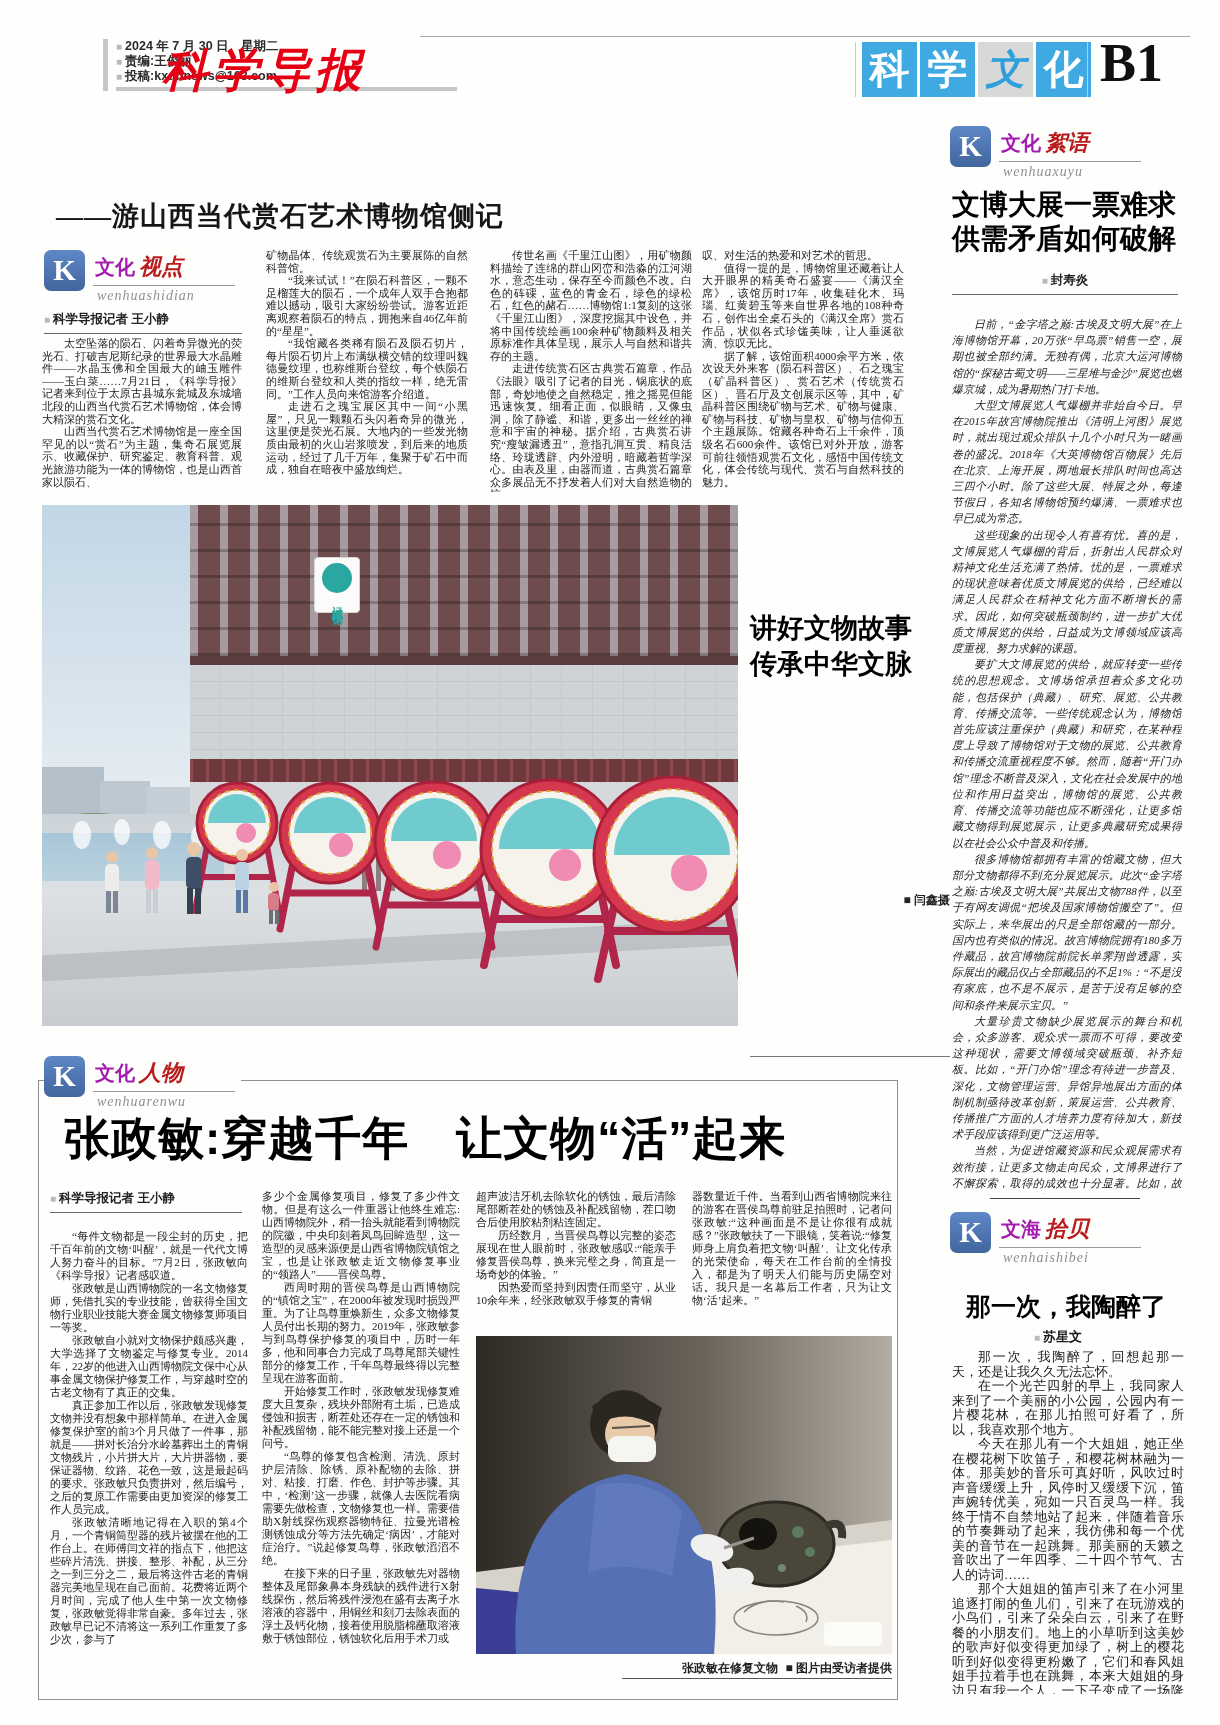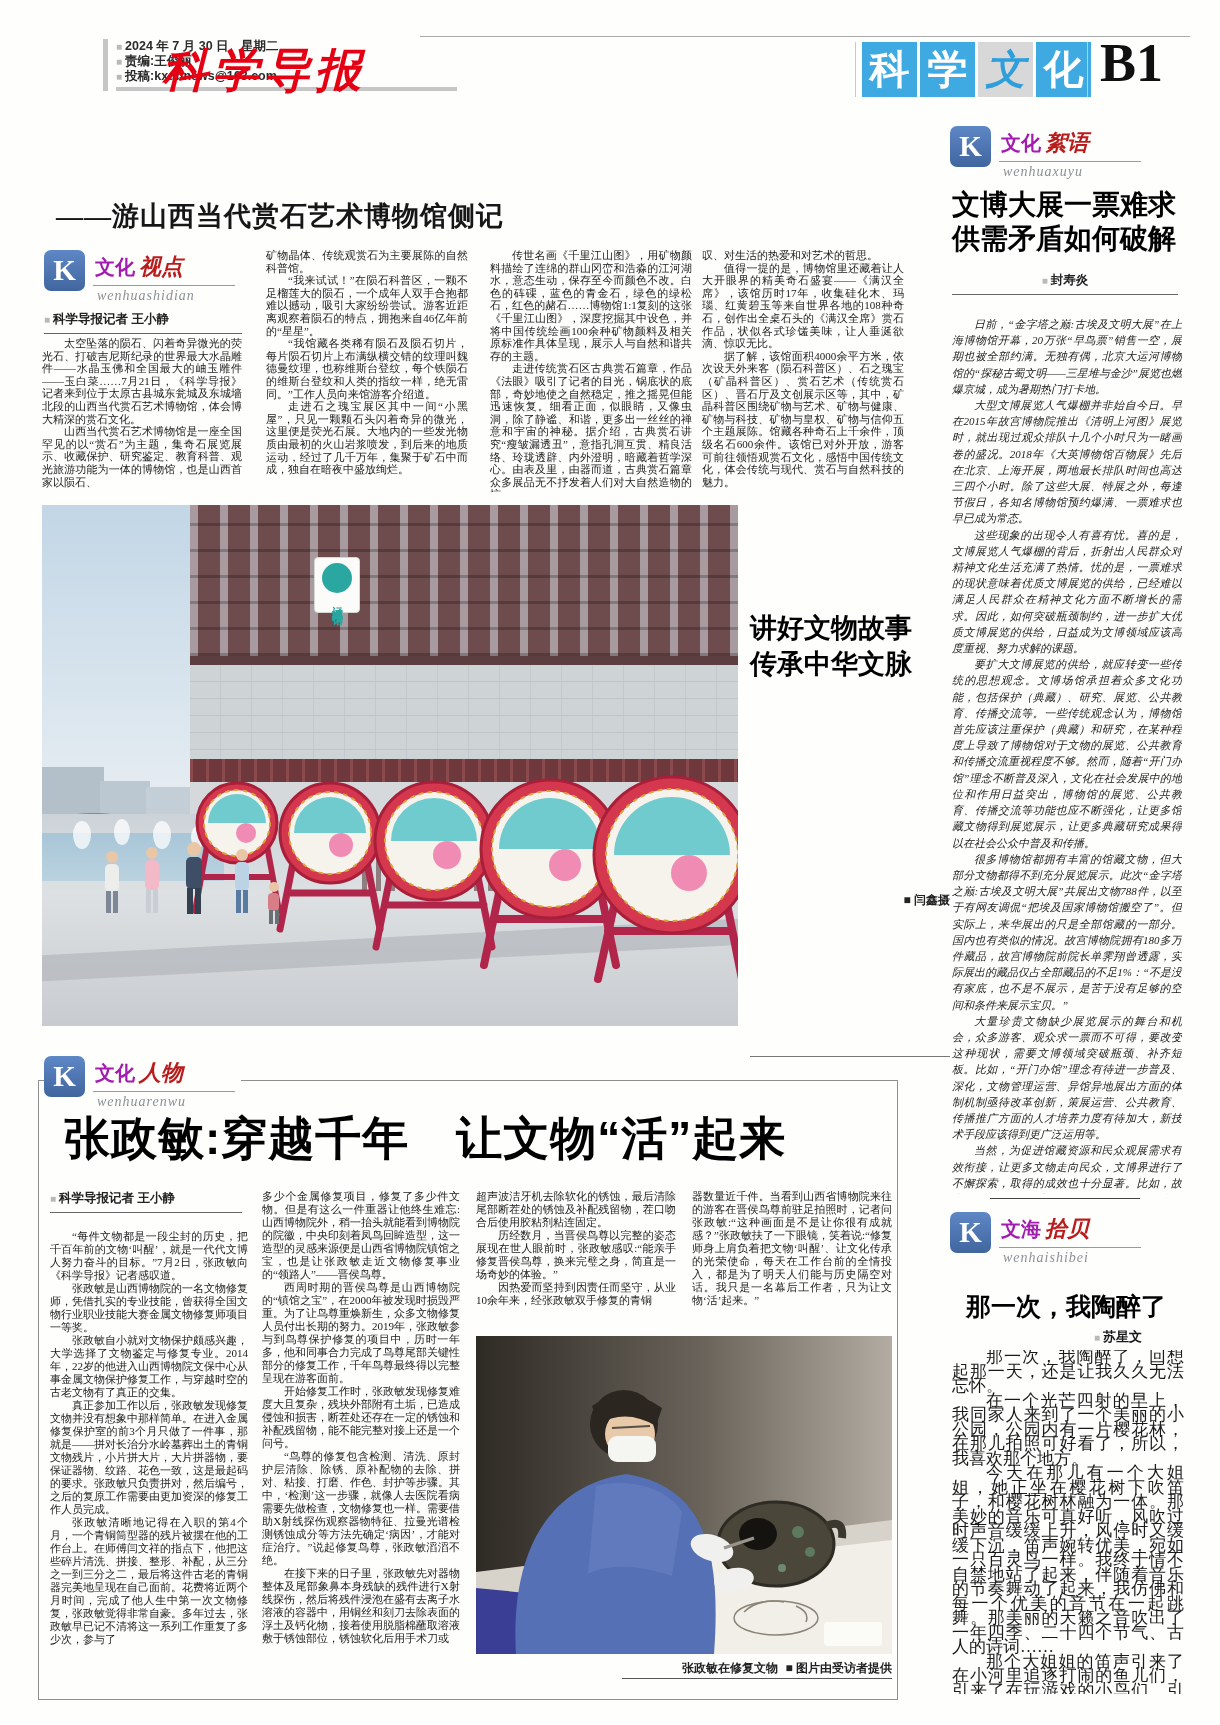--- a/index.html
+++ b/index.html
@@ -40,21 +40,21 @@
           border-bottom:1px solid #666;padding-bottom:5px;}
   .headline-l{font-family:"Liberation Sans",sans-serif;font-weight:900;font-size:46px;letter-spacing:1px;color:#000;}
   .headline-m{font-family:"Liberation Sans",sans-serif;font-weight:800;font-size:27px;line-height:33px;color:#000;}
   .headline-s{font-family:"Liberation Sans",sans-serif;font-weight:800;font-size:25px;color:#000;text-align:center;}
   .byline-center{font-family:"Liberation Sans",sans-serif;font-weight:700;font-size:13px;text-align:center;}
   
   .bodycol{overflow:hidden;text-align:justify;}
   .lead-col{font-size:11px;line-height:12.6px;}
   .prof-col{font-size:11px;line-height:13px;}
   .opin-col{font-size:11px;line-height:16.2px;font-style:italic;}
-  .essay-col{font-size:17px;line-height:14.5px;}
+  .essay-col{font-size:13px;line-height:14.5px;}
   .para{margin:0;text-indent:2em;}
   .para.cont{text-indent:0;}
   
   .feat-title{font-family:"Liberation Sans",sans-serif;font-weight:800;font-size:27px;line-height:36px;color:#000;}
   .feat-caption{font-family:"Liberation Sans",sans-serif;font-weight:500;font-size:12px;line-height:17.4px;
                 text-align:justify;color:#222;}
   .feat-credit{display:block;text-align:right;font-weight:700;margin-top:2px;}
   .thinline{height:1px;background:#777;}
   
   .prof-box{border:1px solid #8f8f8f;}
@@ -289,21 +289,21 @@
     <div class="k-tile">K</div>
     <div class="badge-right">
       <div class="badge-title">
         <span class="b-black">文海</span><span class="b-blue">拾贝</span>
       </div>
       <div class="badge-pinyin">wenhaishibei</div>
     </div>
   </div>
 
   <div class="abs headline-s" style="left:950px;top:1290px;width:232px;">那一次，我陶醉了</div>
-  <div class="abs byline-center" style="left:910px;top:1328px;width:232px;text-align:right;"><span class="sq">■</span><span>苏星文</span></div>
+  <div class="abs byline-center" style="left:942px;top:1328px;width:232px;"><span class="sq">■</span><span>苏星文</span></div>
   <div class="abs bodycol essay-col" style="left:952px;top:1350px;width:232px;height:344px;">
       <p class="para">那一次，我陶醉了，回想起那一天，还是让我久久无法忘怀。</p>
       <p class="para">在一个光芒四射的早上，我同家人来到了一个美丽的小公园，公园内有一片樱花林，在那儿拍照可好看了，所以，我喜欢那个地方。</p>
       <p class="para">今天在那儿有一个大姐姐，她正坐在樱花树下吹笛子，和樱花树林融为一体。那美妙的音乐可真好听，风吹过时声音缓缓上升，风停时又缓缓下沉，笛声婉转优美，宛如一只百灵鸟一样。我终于情不自禁地站了起来，伴随着音乐的节奏舞动了起来，我仿佛和每一个优美的音节在一起跳舞。那美丽的天籁之音吹出了一年四季、二十四个节气、古人的诗词……</p>
       <p class="para">那个大姐姐的笛声引来了在小河里追逐打闹的鱼儿们，引来了在玩游戏的小鸟们，引来了朵朵白云，引来了在野餐的小朋友们。地上的小草听到这美妙的歌声好似变得更加绿了，树上的樱花听到好似变得更粉嫩了，它们和春风姐姐手拉着手也在跳舞，本来大姐姐的身边只有我一个人，一下子变成了一场隆重的樱花树下音乐会了。</p>
       <p class="para">过了一会儿，“音乐会”结束了，大家都散了场，我静静地站在樱花树下，仿佛在仙境之中。请你说说，这一切，怎能不使我陶醉啊！</p>
     </div>
 
   <div class="abs prof-box" style="left:38px;top:1080px;width:860px;height:620px;"></div>
 

